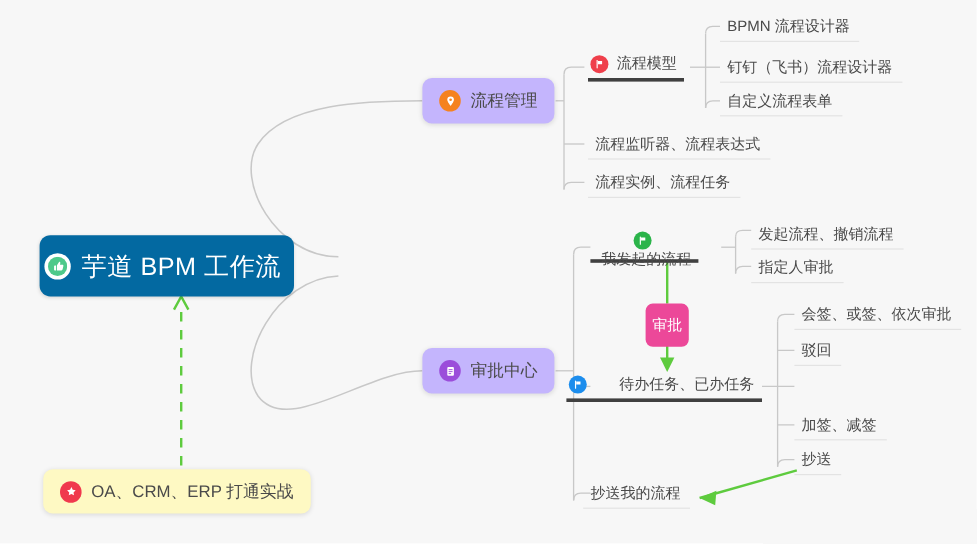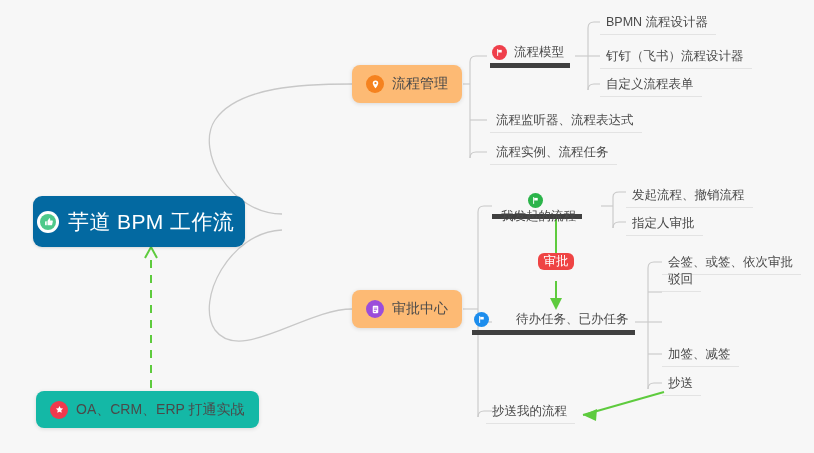--- a/index.html
+++ b/index.html
@@ -55,21 +55,21 @@
     align-items: center;
     justify-content: center;
     flex: 0 0 auto;
   }
   .ic svg { display: block; }
   .ic-lg { width: 22px; height: 22px; }
 
   
   .branch-node {
     position: absolute;
-    background: #fdba74;
+    background: #c4b5fd;
     border-radius: 8px;
     box-shadow: 0 1px 4px rgba(0,0,0,0.12);
     height: 38px;
     display: flex;
     align-items: center;
     padding: 0 14px;
     box-sizing: border-box;
     white-space: nowrap;
   }
   .branch-label {
@@ -78,21 +78,21 @@
     margin-left: 8px;
   }
 
   
   .node2 {
     position: absolute;
     display: flex;
     align-items: center;
     height: 26px;
     padding: 0 6px 0 2px;
-    border-bottom: 5px solid #404040;
+    border-bottom: 3px solid #404040;
     box-sizing: border-box;
     white-space: nowrap;
   }
   .node2 .t {
     font-size: 12.5px;
     color: #4a4a4a;
     margin-left: 7px;
   }
 
   
@@ -107,43 +107,43 @@
     box-sizing: border-box;
     white-space: nowrap;
   }
 
   
   .float-card {
     position: absolute;
     left: 36px;
     top: 391px;
     height: 37px;
-    background: #14b8a6;
+    background: #fef9c3;
     border-radius: 8px;
     box-shadow: 0 1px 4px rgba(0,0,0,0.12);
     display: flex;
     align-items: center;
     padding: 0 14px;
     box-sizing: border-box;
     white-space: nowrap;
   }
   .float-card .t {
     font-size: 14px;
     color: #4a4a4a;
     margin-left: 8px;
   }
 
   
   .badge {
     position: absolute;
     left: 538px;
     top: 253px;
     width: 36px;
-    height: 17px;
-    background: #ef4444;
+    height: 36px;
+    background: #ec4899;
     border-radius: 6px;
     color: #ffffff;
     font-size: 12.5px;
     display: flex;
     align-items: center;
     justify-content: center;
     box-sizing: border-box;
   }
 </style>
 </head>
@@ -269,21 +269,21 @@
     <span class="ic" style="background:#1c8ded; width:15px; height:15px;">
       <svg width="9" height="9" viewBox="0 0 24 24">
         <path d="M7 4v16" stroke="#ffffff" stroke-width="2.6" stroke-linecap="round"></path>
         <path d="M8.5 5h9.5v7H8.5z" fill="#ffffff"></path>
       </svg>
     </span>
     <span class="t">待办任务、已办任务</span>
   </div>
 
   <div class="leaf" style="left:662px; top:249px;">会签、或签、依次审批</div>
-  <div class="leaf" style="left:662px; top:266px;">驳回</div>
+  <div class="leaf" style="left:662px; top:279px;">驳回</div>
   <div class="leaf" style="left:662px; top:341px;">加签、减签</div>
   <div class="leaf" style="left:662px; top:370px;">抄送</div>
 
   <div class="leaf" style="left:486px; top:398px;">抄送我的流程</div>
 
   <div class="float-card">
     <span class="ic" style="background:#f0394d;">
       <svg width="11" height="11" viewBox="0 0 24 24">
         <path d="M12 4.2l2.4 5 5.4.8-3.9 3.8.9 5.4-4.8-2.5-4.8 2.5.9-5.4L4.2 10l5.4-.8z" fill="#ffffff"></path>
       </svg>

